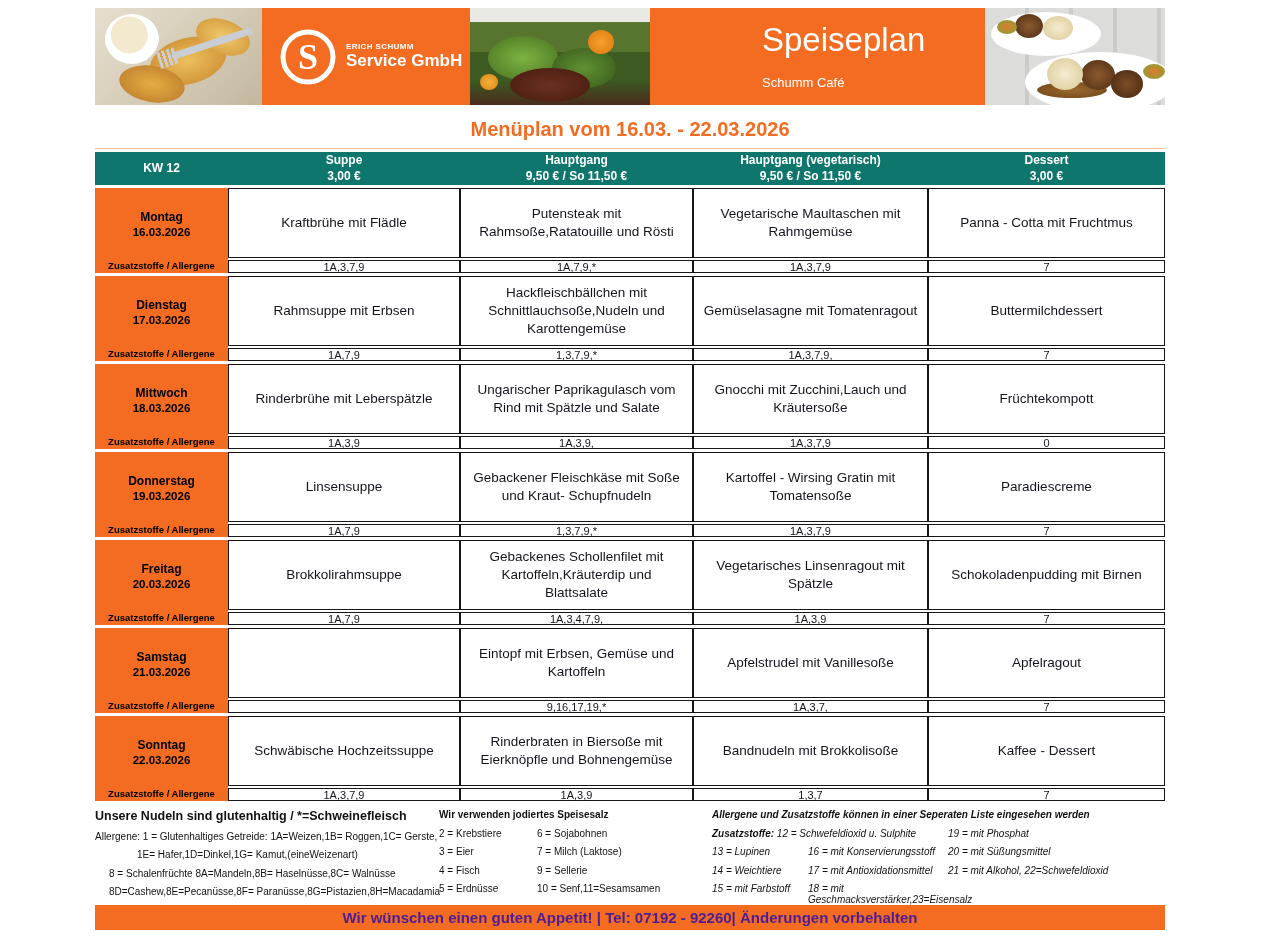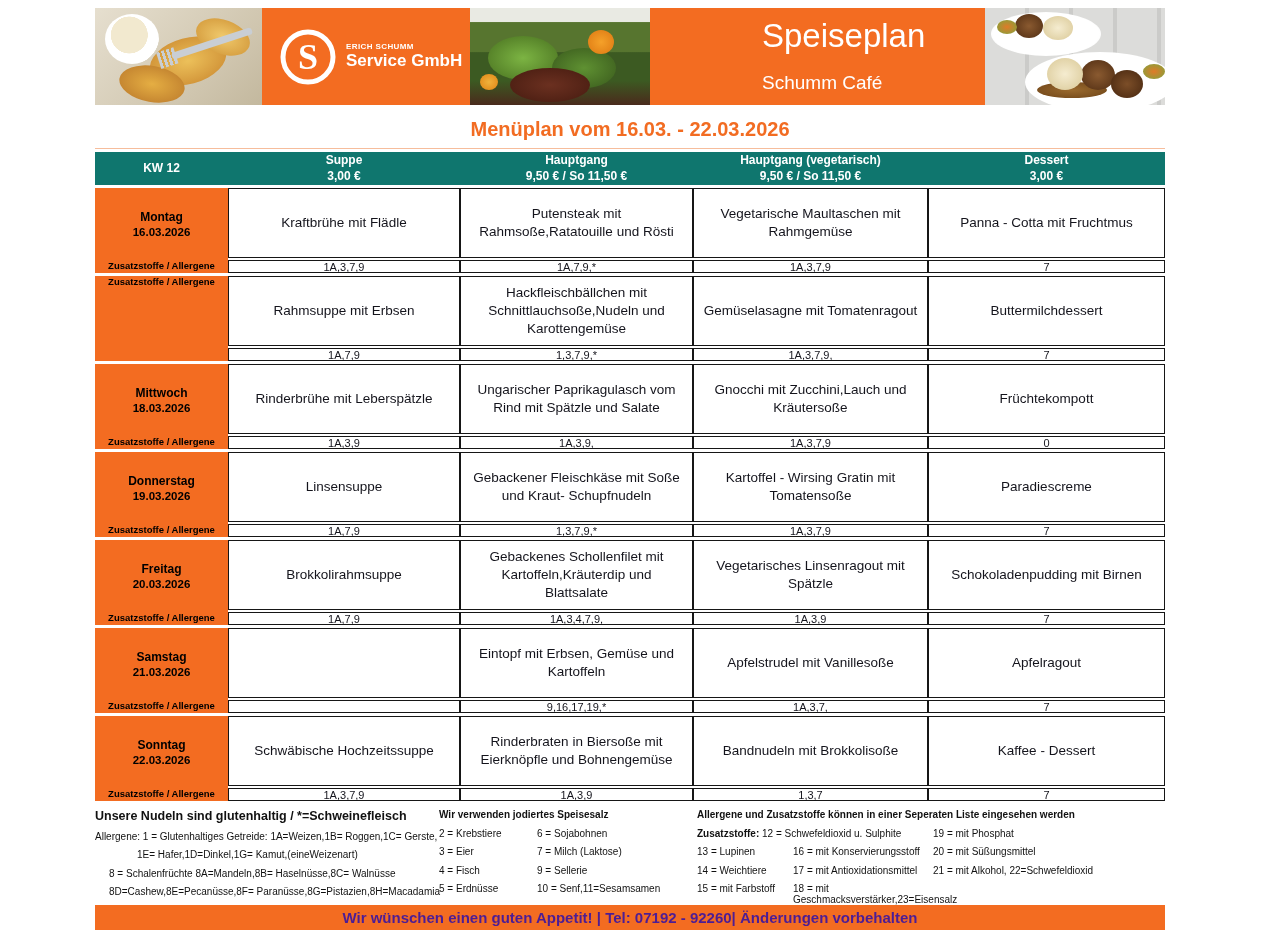--- a/index.html
+++ b/index.html
@@ -44,21 +44,21 @@
   .gravy { left:52px; top:74px; width:70px; height:16px; background:radial-gradient(#9a6a2e,#6e4418); }
 
   .orange-block { background:#f36c21; color:#ffffff; }
   .logo-block { width:208px; display:flex; align-items:center; padding-left:16px; }
   .logo-mark { flex:none; }
   .logo-text { margin-left:8px; line-height:1.05; }
   .logo-small { font-size:8px; font-weight:bold; letter-spacing:.4px; }
   .logo-big { font-size:17px; font-weight:bold; }
   .title-block { width:335px; display:flex; flex-direction:column; justify-content:center; padding-left:112px; }
   .banner-title { font-size:33px; line-height:1.05; }
-  .banner-subtitle { font-size:19px; margin-top:18px; }
+  .banner-subtitle { font-size:13px; margin-top:18px; }
 
   
   .menu-heading { text-align:center; font-size:20px; font-weight:bold; color:#f26c22; margin-top:13px; }
   .title-rule { border:none; border-top:1px solid #f6bd9c; margin:7px 0 3px 0; }
 
   
   .grid-row { display:grid; grid-template-columns:133px 232px 233px 235px 237px; }
   .thead { background:#0f766e; color:#fff; text-align:center; font-weight:bold;
            font-size:12px; line-height:1.3; height:33px; margin-bottom:3px; }
   .thead .hcell { display:flex; flex-direction:column; justify-content:center; height:100%; }
@@ -76,21 +76,21 @@
                font-size:13.5px; line-height:1.35; color:#14141c; padding:2px 8px; }
   .allergen-cell { grid-row:2; border:1px solid #161616; background:#fff; text-align:center;
                font-size:11px; color:#14141c; line-height:11px; padding-top:1px; }
   .col2 { grid-column:2; } .col3 { grid-column:3; } .col4 { grid-column:4; } .col5 { grid-column:5; }
 
   
   .legend { position:relative; height:92px; margin-top:8px; font-size:10px; color:#111; }
   .lg { position:absolute; top:0; }
   .lg-left { left:0; width:360px; }
   .lg-mid { left:344px; width:230px; }
-  .lg-right { left:602px; width:468px; }
+  .lg-right { left:617px; width:468px;font-style:italic; }
   .lg-bold { font-weight:bold; }
   .lg-left .lg-bold { font-size:12.5px; }
   .lg-mid .lg-bold, .lg-right .lg-bold { font-size:10px; }
   .lg-line { margin-top:7.5px; }
   .lg-left .lg-line.i1 { padding-left:42px; }
   .lg-left .lg-line.i2, .lg-left .lg-line.i3 { padding-left:14px; }
   .lg-mid .lg-row { display:grid; grid-template-columns:98px 1fr; margin-top:7.5px; }
   .lg-right .lg-row { display:grid; grid-template-columns:96px 140px 1fr; margin-top:7.5px; }
   .lg-right .lg-row.first { grid-template-columns:236px 1fr; }
   .lg-right .b { font-weight:bold; }
@@ -186,20 +186,24 @@
       <div class="menu-cell col4">Vegetarische Maultaschen mit Rahmgemüse</div>
       <div class="menu-cell col5">Panna - Cotta mit Fruchtmus</div>
       <div class="allergen-cell col2">1A,3,7,9</div>
       <div class="allergen-cell col3">1A,7,9,*</div>
       <div class="allergen-cell col4">1A,3,7,9</div>
       <div class="allergen-cell col5">7</div>
     </div>
 
     <div class="grid-row day-block">
       <div class="day-cell">
+        <div class="day-title">
+          <div class="day-name">Dienstag</div>
+          <div class="day-date">17.03.2026</div>
+        </div>
         <div class="day-allergen-label">Zusatzstoffe / Allergene</div>
       </div>
       <div class="menu-cell col2">Rahmsuppe mit Erbsen</div>
       <div class="menu-cell col3">Hackfleischbällchen mit Schnittlauchsoße,Nudeln und Karottengemüse</div>
       <div class="menu-cell col4">Gemüselasagne mit Tomatenragout</div>
       <div class="menu-cell col5">Buttermilchdessert</div>
       <div class="allergen-cell col2">1A,7,9</div>
       <div class="allergen-cell col3">1,3,7,9,*</div>
       <div class="allergen-cell col4">1A,3,7,9,</div>
       <div class="allergen-cell col5">7</div>

